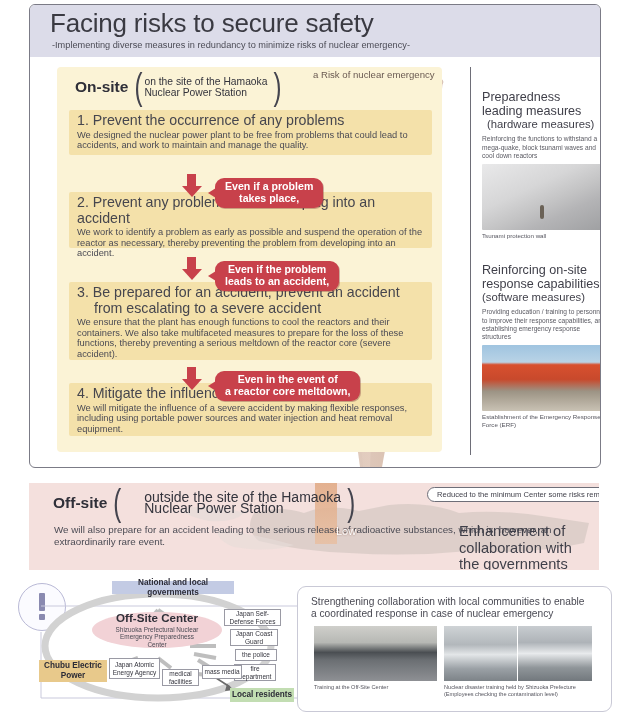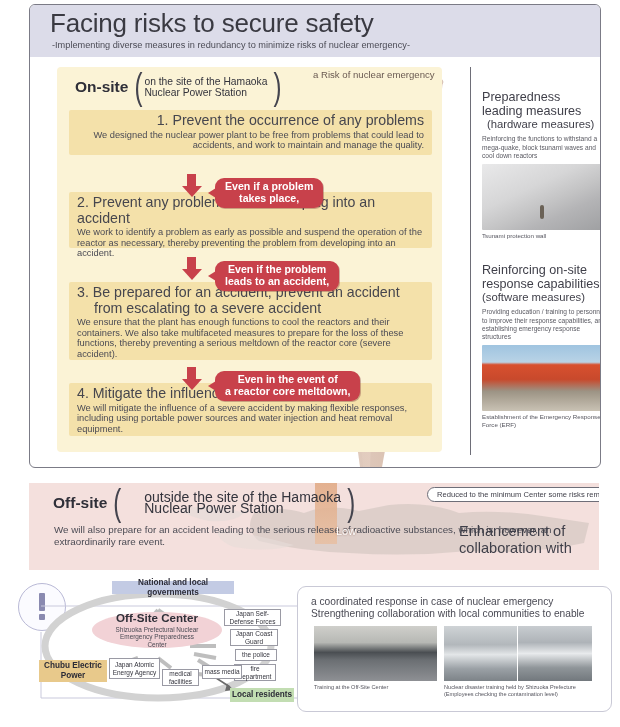--- a/index.html
+++ b/index.html
@@ -132,21 +132,21 @@
   <div id="onsite-head">
     <span class="onsite-title">On-site</span>
     <span class="paren">(</span>
     <span>
       <span class="onsite-sub" style="display:block">on the site of the Hamaoka</span>
       <span class="onsite-sub" style="display:block">Nuclear Power Station</span>
     </span>
     <span class="paren">)</span>
   </div>
 
-  <div class="step" style="top:105px;height:45px;text-align:right;">
+  <div class="step" style="top:105px;height:45px;">
     <h3>1. Prevent the occurrence of any problems</h3>
     <p>We designed the nuclear power plant to be free from problems that could lead to accidents, and work to maintain and manage the quality.</p>
   </div>
   <div class="callout" style="left:163px;top:173px;">
     <span class="arrow-down">
         <i></i>
         <b></b>
       </span>
     <span class="bubble" style="margin-left:22px;">
       <span style="display:block">Even if a problem</span>
@@ -230,20 +230,21 @@
     <span>
       <span class="off-sub" style="display:block">outside the site of the Hamaoka</span>
       <span class="off-sub" style="display:block">Nuclear Power Station</span>
     </span>
     <span class="paren">)</span>
   </div>
   <div id="offsite-body">We will also prepare for an accident leading to the serious release of radioactive substances, which is, however, an extraordinarily rare event.</div>
   <div id="enh">
     <span style="display:block">Enhancement of</span>
     <span style="display:block">collaboration with</span>
+    <span style="display:block">the governments</span>
   </div>
 </div>
 
 <div id="bottom">
 
   <div id="bang">
     <span class="mark"></span>
     <span class="dot"></span>
   </div>
 
@@ -282,22 +283,22 @@
   <div class="nodebox" style="left:226px;top:84px;width:42px;height:17px;">fire department</div>
   <div class="nodebox" style="left:101px;top:78px;width:51px;height:21px;">Japan Atomic Energy Agency</div>
   <div class="nodebox" style="left:154px;top:89px;width:37px;height:17px;">medical facilities</div>
   <div class="nodebox" style="left:194px;top:85px;width:40px;height:14px;">mass media</div>
 
   <div class="tagbox" style="left:31px;top:80px;width:68px;height:22px;background:#e8c98b;color:#2b2b36">Chubu Electric Power</div>
   <div class="tagbox" style="left:222px;top:108px;width:64px;height:14px;background:#c2ddb2;color:#2b2b36">Local residents</div>
 
   <div id="rbox">
     <div class="lead">
+      <span style="display:block">Strengthening collaboration with local communities to enable</span>
       <span style="display:block">a coordinated response in case of nuclear emergency</span>
-      <span style="display:block">Strengthening collaboration with local communities to enable</span>
     </div>
     <div class="ph-train" style="position:absolute;left:16px;top:39px;width:123px;height:55px;"></div>
     <div class="pcap" style="left:16px;top:97px;width:130px;">Training at the Off-Site Center</div>
 
     <div class="ph-drill" style="position:absolute;left:146px;top:39px;width:73px;height:55px;"></div>
     <div class="ph-drill2" style="position:absolute;left:220px;top:39px;width:74px;height:55px;"></div>
     <div class="pcap" style="left:146px;top:97px;width:160px;">
       <span style="display:block">Nuclear disaster training held by Shizuoka Prefecture</span>
       <span style="display:block">(Employees checking the contamination level)</span>
     </div>

